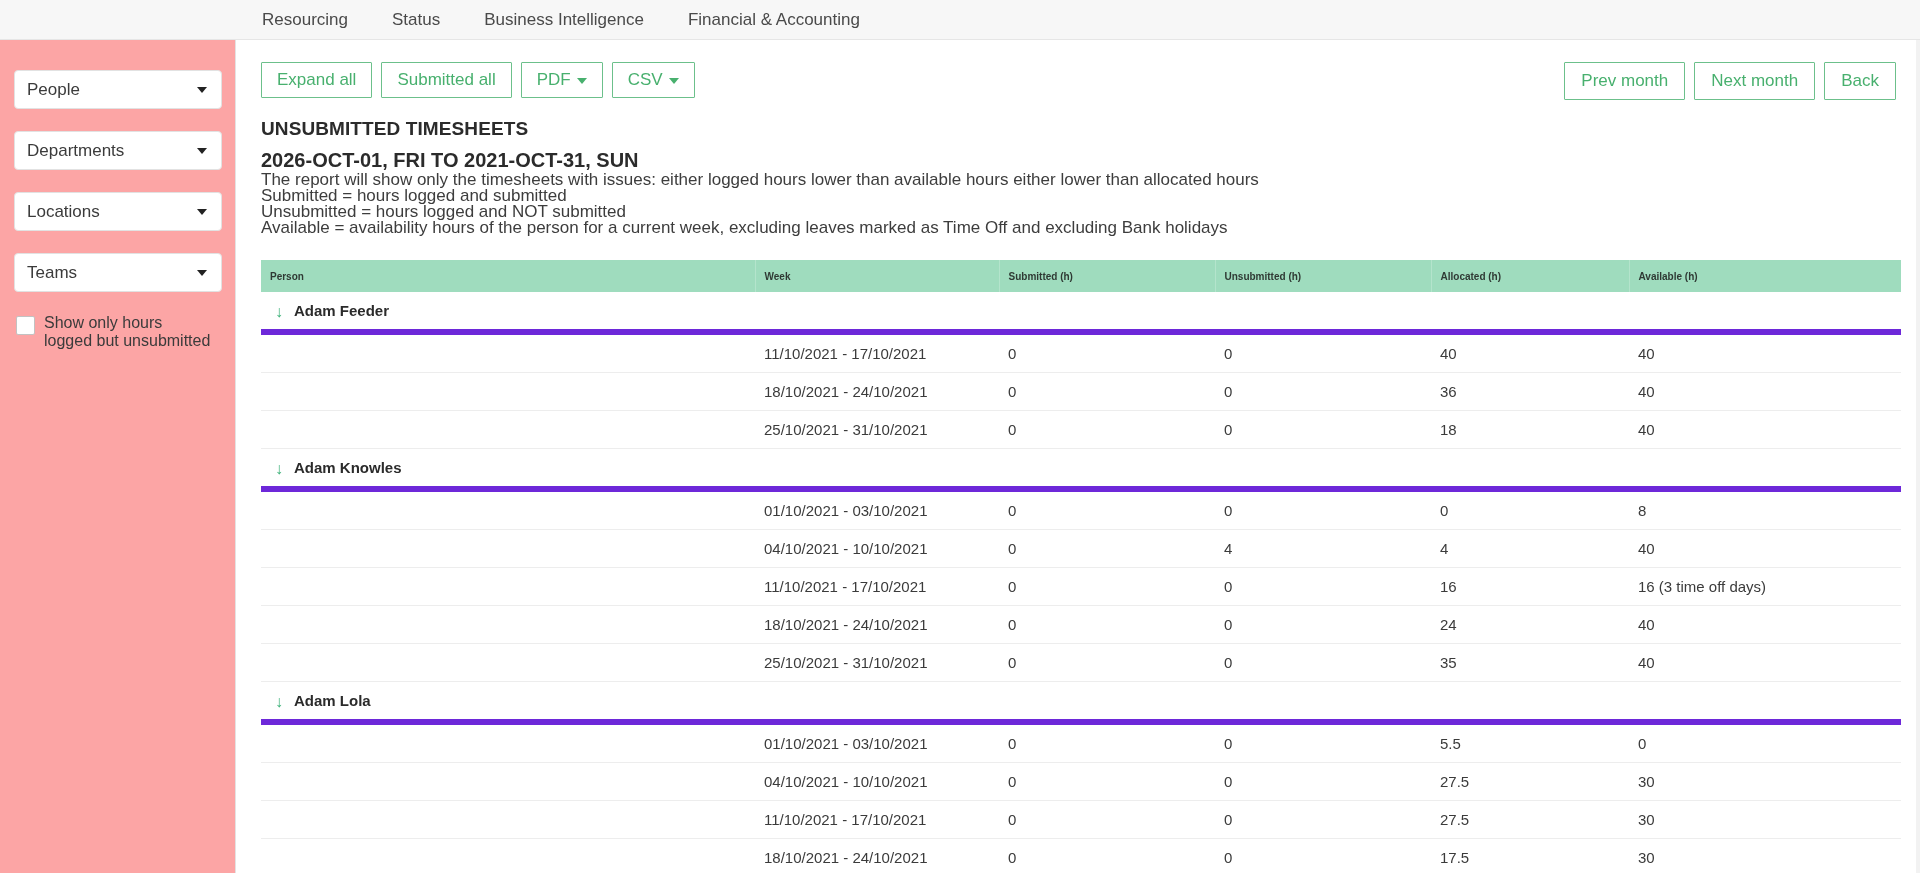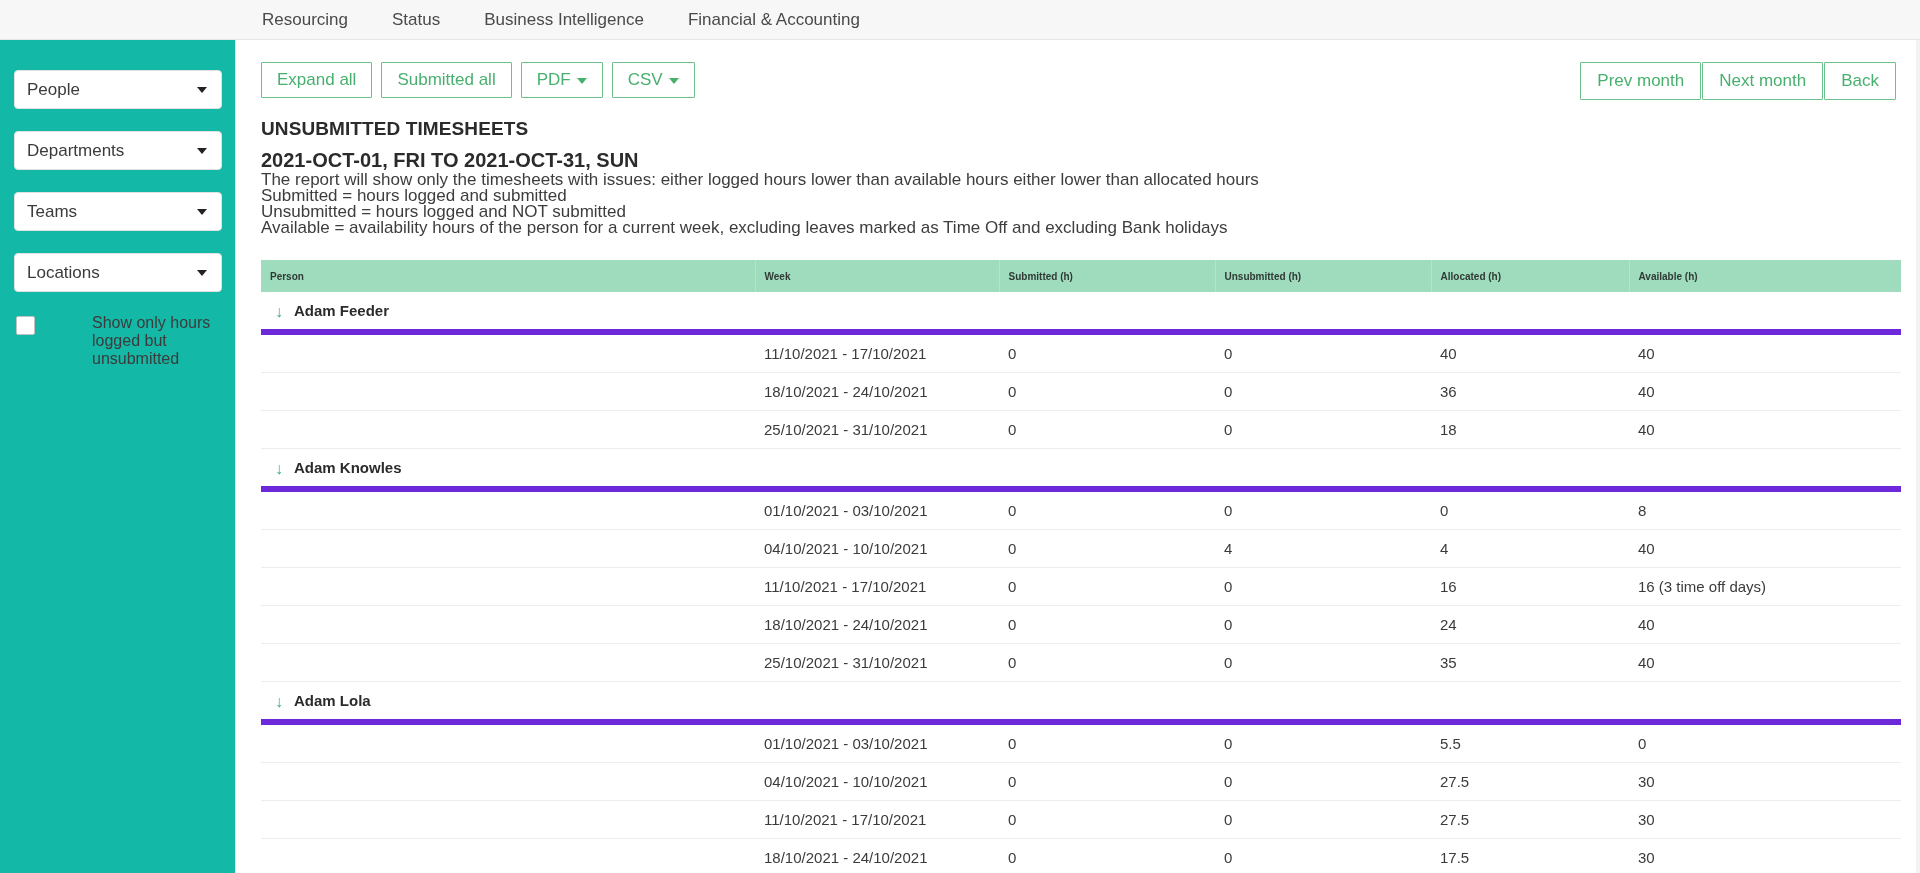--- a/index.html
+++ b/index.html
@@ -30,21 +30,21 @@
     margin-right: 44px;
     white-space: nowrap;
     cursor: pointer;
   }
 
   
   .sidebar {
     position: absolute;
     left: 0; top: 40px;
     width: 236px; height: 833px;
-    background: #14b8a6;
+    background: #fca5a5;
     border-right: 1px solid #e3e3e3;
     padding: 30px 14px 0 14px;
   }
   .filter-select {
     position: relative;
     width: 208px;
     height: 39px;
     background: #ffffff;
     border: 1px solid #e2e2e2;
     border-radius: 4px;
@@ -64,21 +64,20 @@
     width: 0; height: 0;
     border-left: 5px solid transparent;
     border-right: 5px solid transparent;
     border-top: 6px solid #222;
   }
   .checkbox-row {
     display: flex;
     align-items: flex-start;
     margin-top: 17px;
     padding-left: 2px;
-    gap: 48px;
   }
   .checkbox-box {
     width: 19px; height: 19px;
     border: 1px solid #c2c2c2;
     background: #fff;
     border-radius: 2px;
     flex: 0 0 auto;
     margin-top: 2px;
     cursor: pointer;
   }
@@ -137,21 +136,21 @@
     border-left: 5px solid transparent;
     border-right: 5px solid transparent;
     border-top: 6px solid #48b06e;
     vertical-align: middle;
   }
   .toolbar-right {
     position: absolute;
     right: 0; top: 2px;
     display: flex;
   }
-  .toolbar-right .btn { margin-right: 0; margin-left: 1px; padding: 8px 16px; }
+  .toolbar-right .btn { margin-right: 0; margin-left: 9px; padding: 8px 16px; }
 
   
   .report-title {
     margin-top: 18px;
     font-size: 19px;
     font-weight: bold;
     color: #2b2b2b;
     letter-spacing: 0.1px;
   }
   .report-range {
@@ -244,25 +243,25 @@
 <div class="sidebar">
   <div class="filter-select">
     <span>People</span>
     <span class="caret"></span>
   </div>
   <div class="filter-select">
     <span>Departments</span>
     <span class="caret"></span>
   </div>
   <div class="filter-select">
+    <span>Locations</span>
+    <span class="caret"></span>
+  </div>
+  <div class="filter-select">
     <span>Teams</span>
-    <span class="caret"></span>
-  </div>
-  <div class="filter-select">
-    <span>Locations</span>
     <span class="caret"></span>
   </div>
 
   <div class="checkbox-row">
     <div class="checkbox-box"></div>
     <div class="checkbox-label">Show only hours logged but unsubmitted</div>
   </div>
 </div>
 
 <div class="collapse-arrow">←</div>
@@ -276,21 +275,21 @@
     <button class="btn"><span>CSV</span><span class="dd-caret"></span></button>
 
     <div class="toolbar-right">
       <button class="btn">Prev month</button>
       <button class="btn">Next month</button>
       <button class="btn">Back</button>
     </div>
   </div>
 
   <div class="report-title">UNSUBMITTED TIMESHEETS</div>
-  <div class="report-range">2021-OCT-01, FRI TO 2021-OCT-31, SUN</div>
+  <div class="report-range">2026-OCT-01, FRI TO 2021-OCT-31, SUN</div>
 
   <div class="desc-block">
     <div class="desc-line">The report will show only the timesheets with issues: either logged hours lower than available hours either lower than allocated hours</div>
     <div class="desc-line">Submitted = hours logged and submitted</div>
     <div class="desc-line">Unsubmitted = hours logged and NOT submitted</div>
     <div class="desc-line">Available = availability hours of the person for a current week, excluding leaves marked as Time Off and excluding Bank holidays</div>
   </div>
 
   <div class="table-wrap">
     <table class="report">

